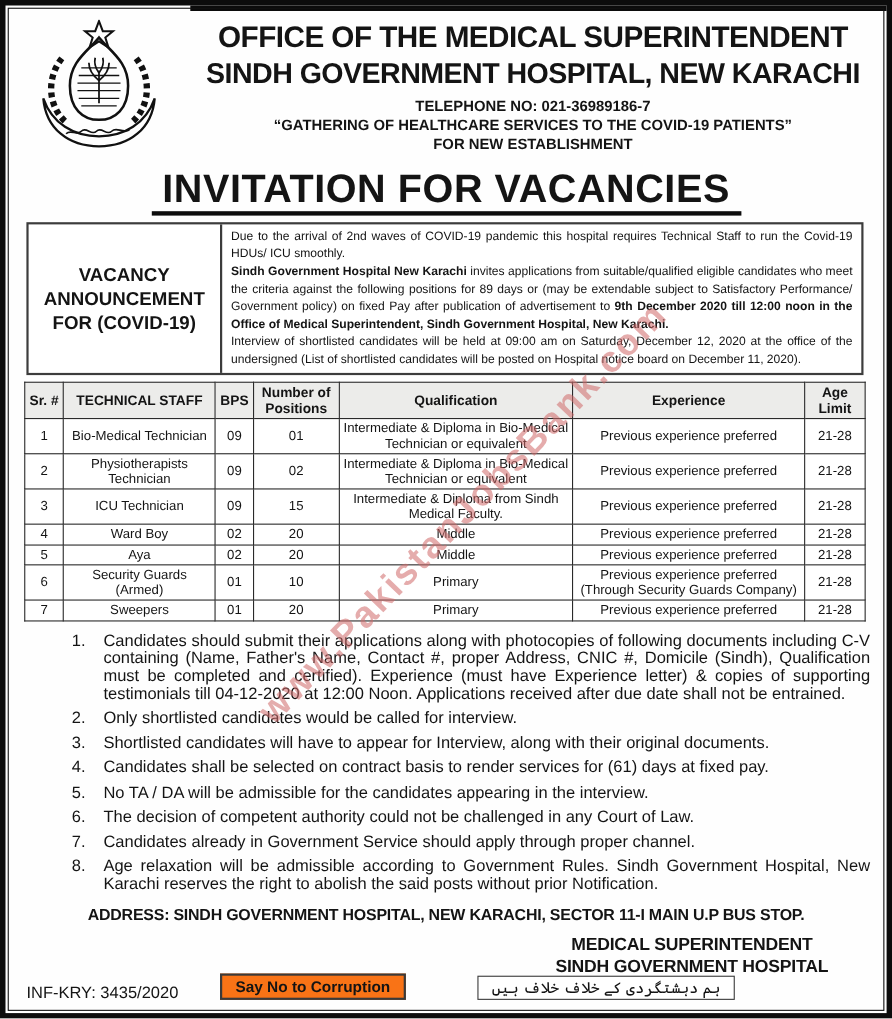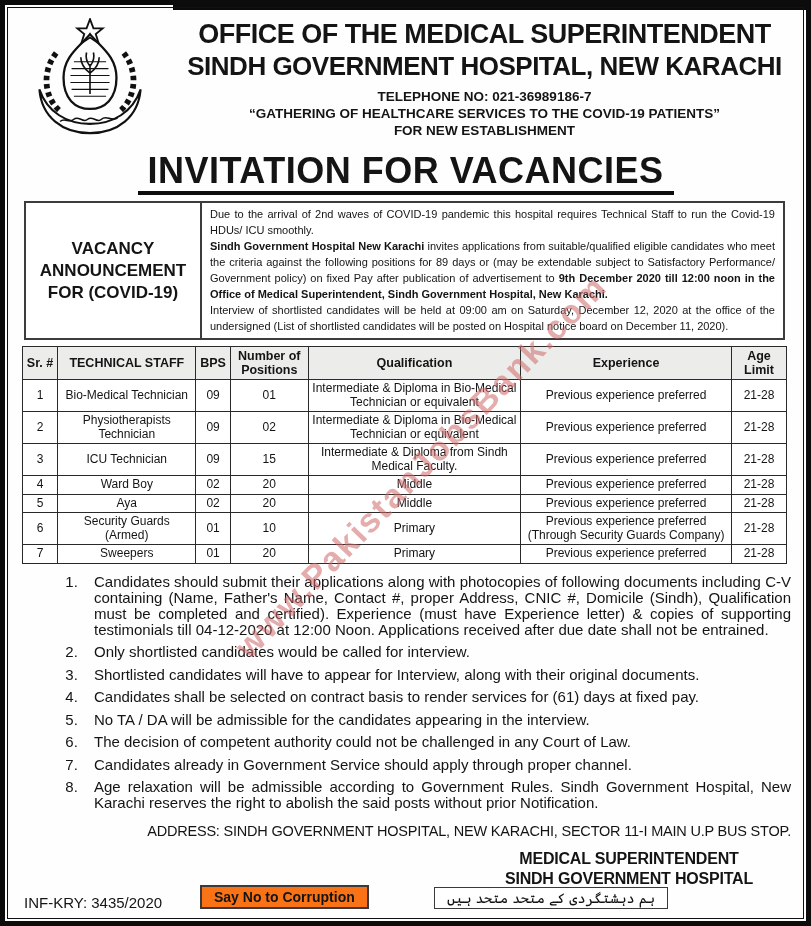--- a/index.html
+++ b/index.html
@@ -39,21 +39,21 @@
   table.jobs th,table.jobs td{border:1.6px solid #2a2a2a;text-align:center;vertical-align:middle;
              padding:2px 3px;overflow:hidden;}
   table.jobs th{background:#ececea;font-size:12.5px;line-height:14px;}
   table.jobs td{background:#fff;}
 
   
   ol.conds{margin:10px 0 0 0;padding-left:62px;}
   ol.conds li{font-size:15px;line-height:16px;text-align:justify;margin-bottom:6.5px;
               padding-left:12px;}
 
-  .address{font-weight:normal;font-size:14.5px;text-align:right;margin-top:12px;letter-spacing:-0.2px;}
+  .address{font-weight:bold;font-size:14.5px;text-align:center;margin-top:12px;letter-spacing:-0.2px;}
 
   .signature{width:fit-content;margin:10px 38px 0 auto;text-align:center;font-weight:bold;
              font-size:16px;line-height:20px;letter-spacing:-0.2px;}
 
   
   .footer{position:absolute;left:14px;right:14px;bottom:6px;height:28px;}
   .ref{position:absolute;left:2px;bottom:1px;font-size:15px;}
   .slogan-box{position:absolute;left:178px;bottom:3px;border:2px solid #3a3a3a;background:#f97316;
               padding:2px 12px;font-weight:bold;font-size:14px;}
   .urdu-box{position:absolute;left:412px;bottom:3px;border:1.5px solid #3a3a3a;background:#fff;
@@ -216,19 +216,19 @@
 
     <div class="signature">
       <div>MEDICAL SUPERINTENDENT</div>
       <div>SINDH GOVERNMENT HOSPITAL</div>
 
     </div>
 
     <div class="footer">
       <div class="ref">INF-KRY: 3435/2020</div>
       <div class="slogan-box">Say No to Corruption</div>
-      <div class="urdu-box">ہم دہشتگردی کے متحد متحد ہیں</div>
+      <div class="urdu-box">ہم دہشتگردی کے خلاف خلاف ہیں</div>
     </div>
 
   </div>
 
   <div class="watermark" style="color: rgb(208, 106, 106);">www.PakistanJobsBank.com</div>
 </div>
 
 </body></html>

